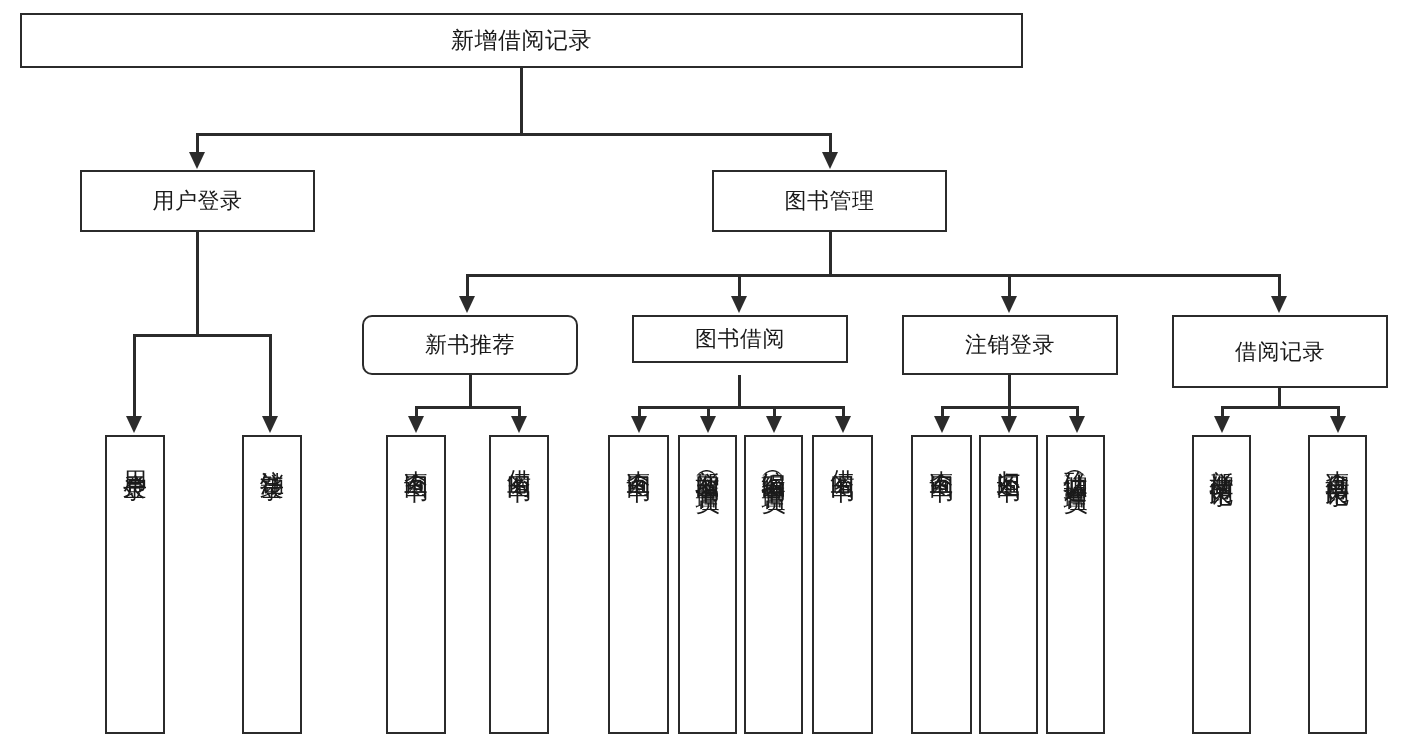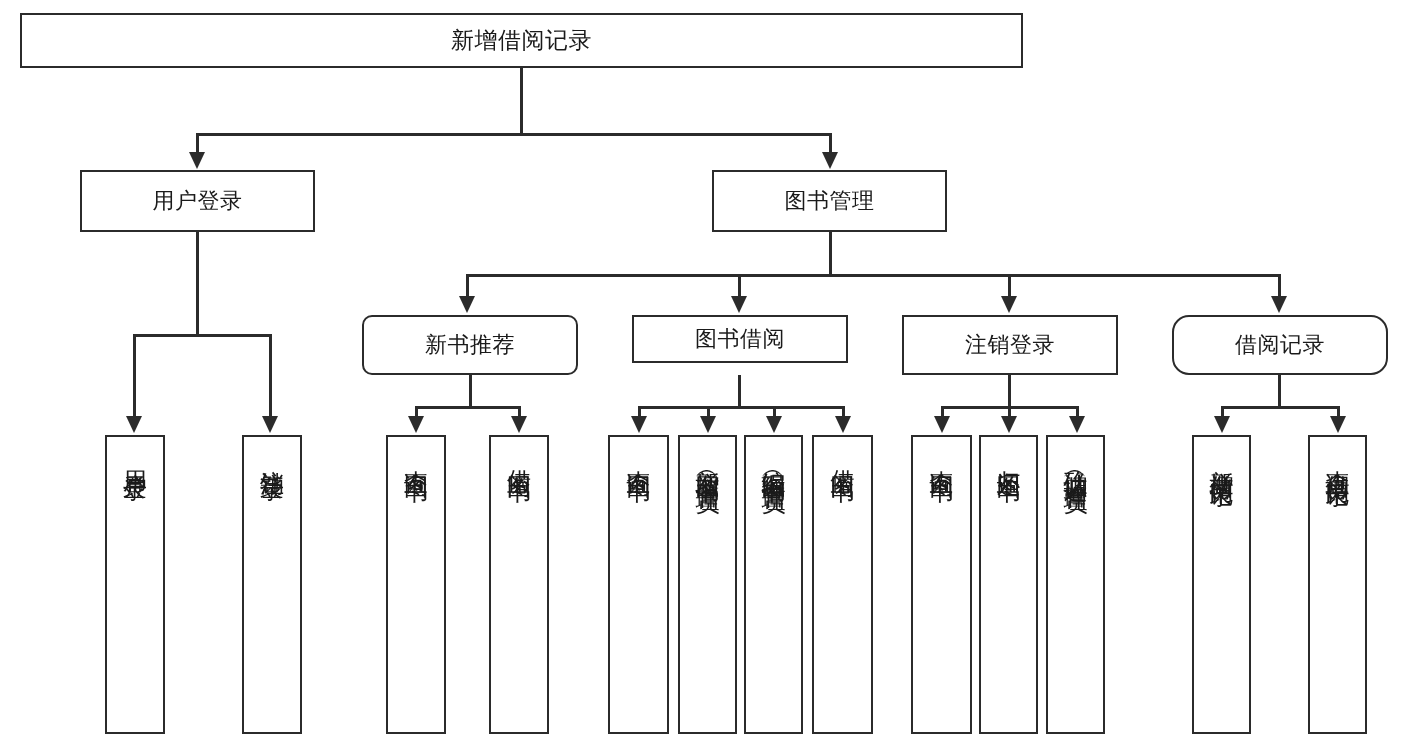--- a/index.html
+++ b/index.html
@@ -162,21 +162,21 @@
 
   <div class="node horiz" style="left:362px; top:315px; width:216px; height:60px;border-radius:10px;">
     <span class="lbl">新书推荐</span>
   </div>
   <div class="node horiz" style="left:632px; top:315px; width:216px; height:48px;">
     <span class="lbl">图书借阅</span>
   </div>
   <div class="node horiz" style="left:902px; top:315px; width:216px; height:60px;">
     <span class="lbl">注销登录</span>
   </div>
-  <div class="node horiz" style="left:1172px; top:315px; width:216px; height:60px;border-radius:17px;">
+  <div class="node horiz" style="left:1172px; top:315px; width:216px; height:73px;">
     <span class="lbl">借阅记录</span>
   </div>
 
   <div class="node vert" style="left:105px; top:435px; width:60px; height:299px;">
     <span class="lbl">用户登录</span>
   </div>
   <div class="node vert" style="left:242px; top:435px; width:60px; height:299px;">
     <span class="lbl">注销登录</span>
   </div>
 

